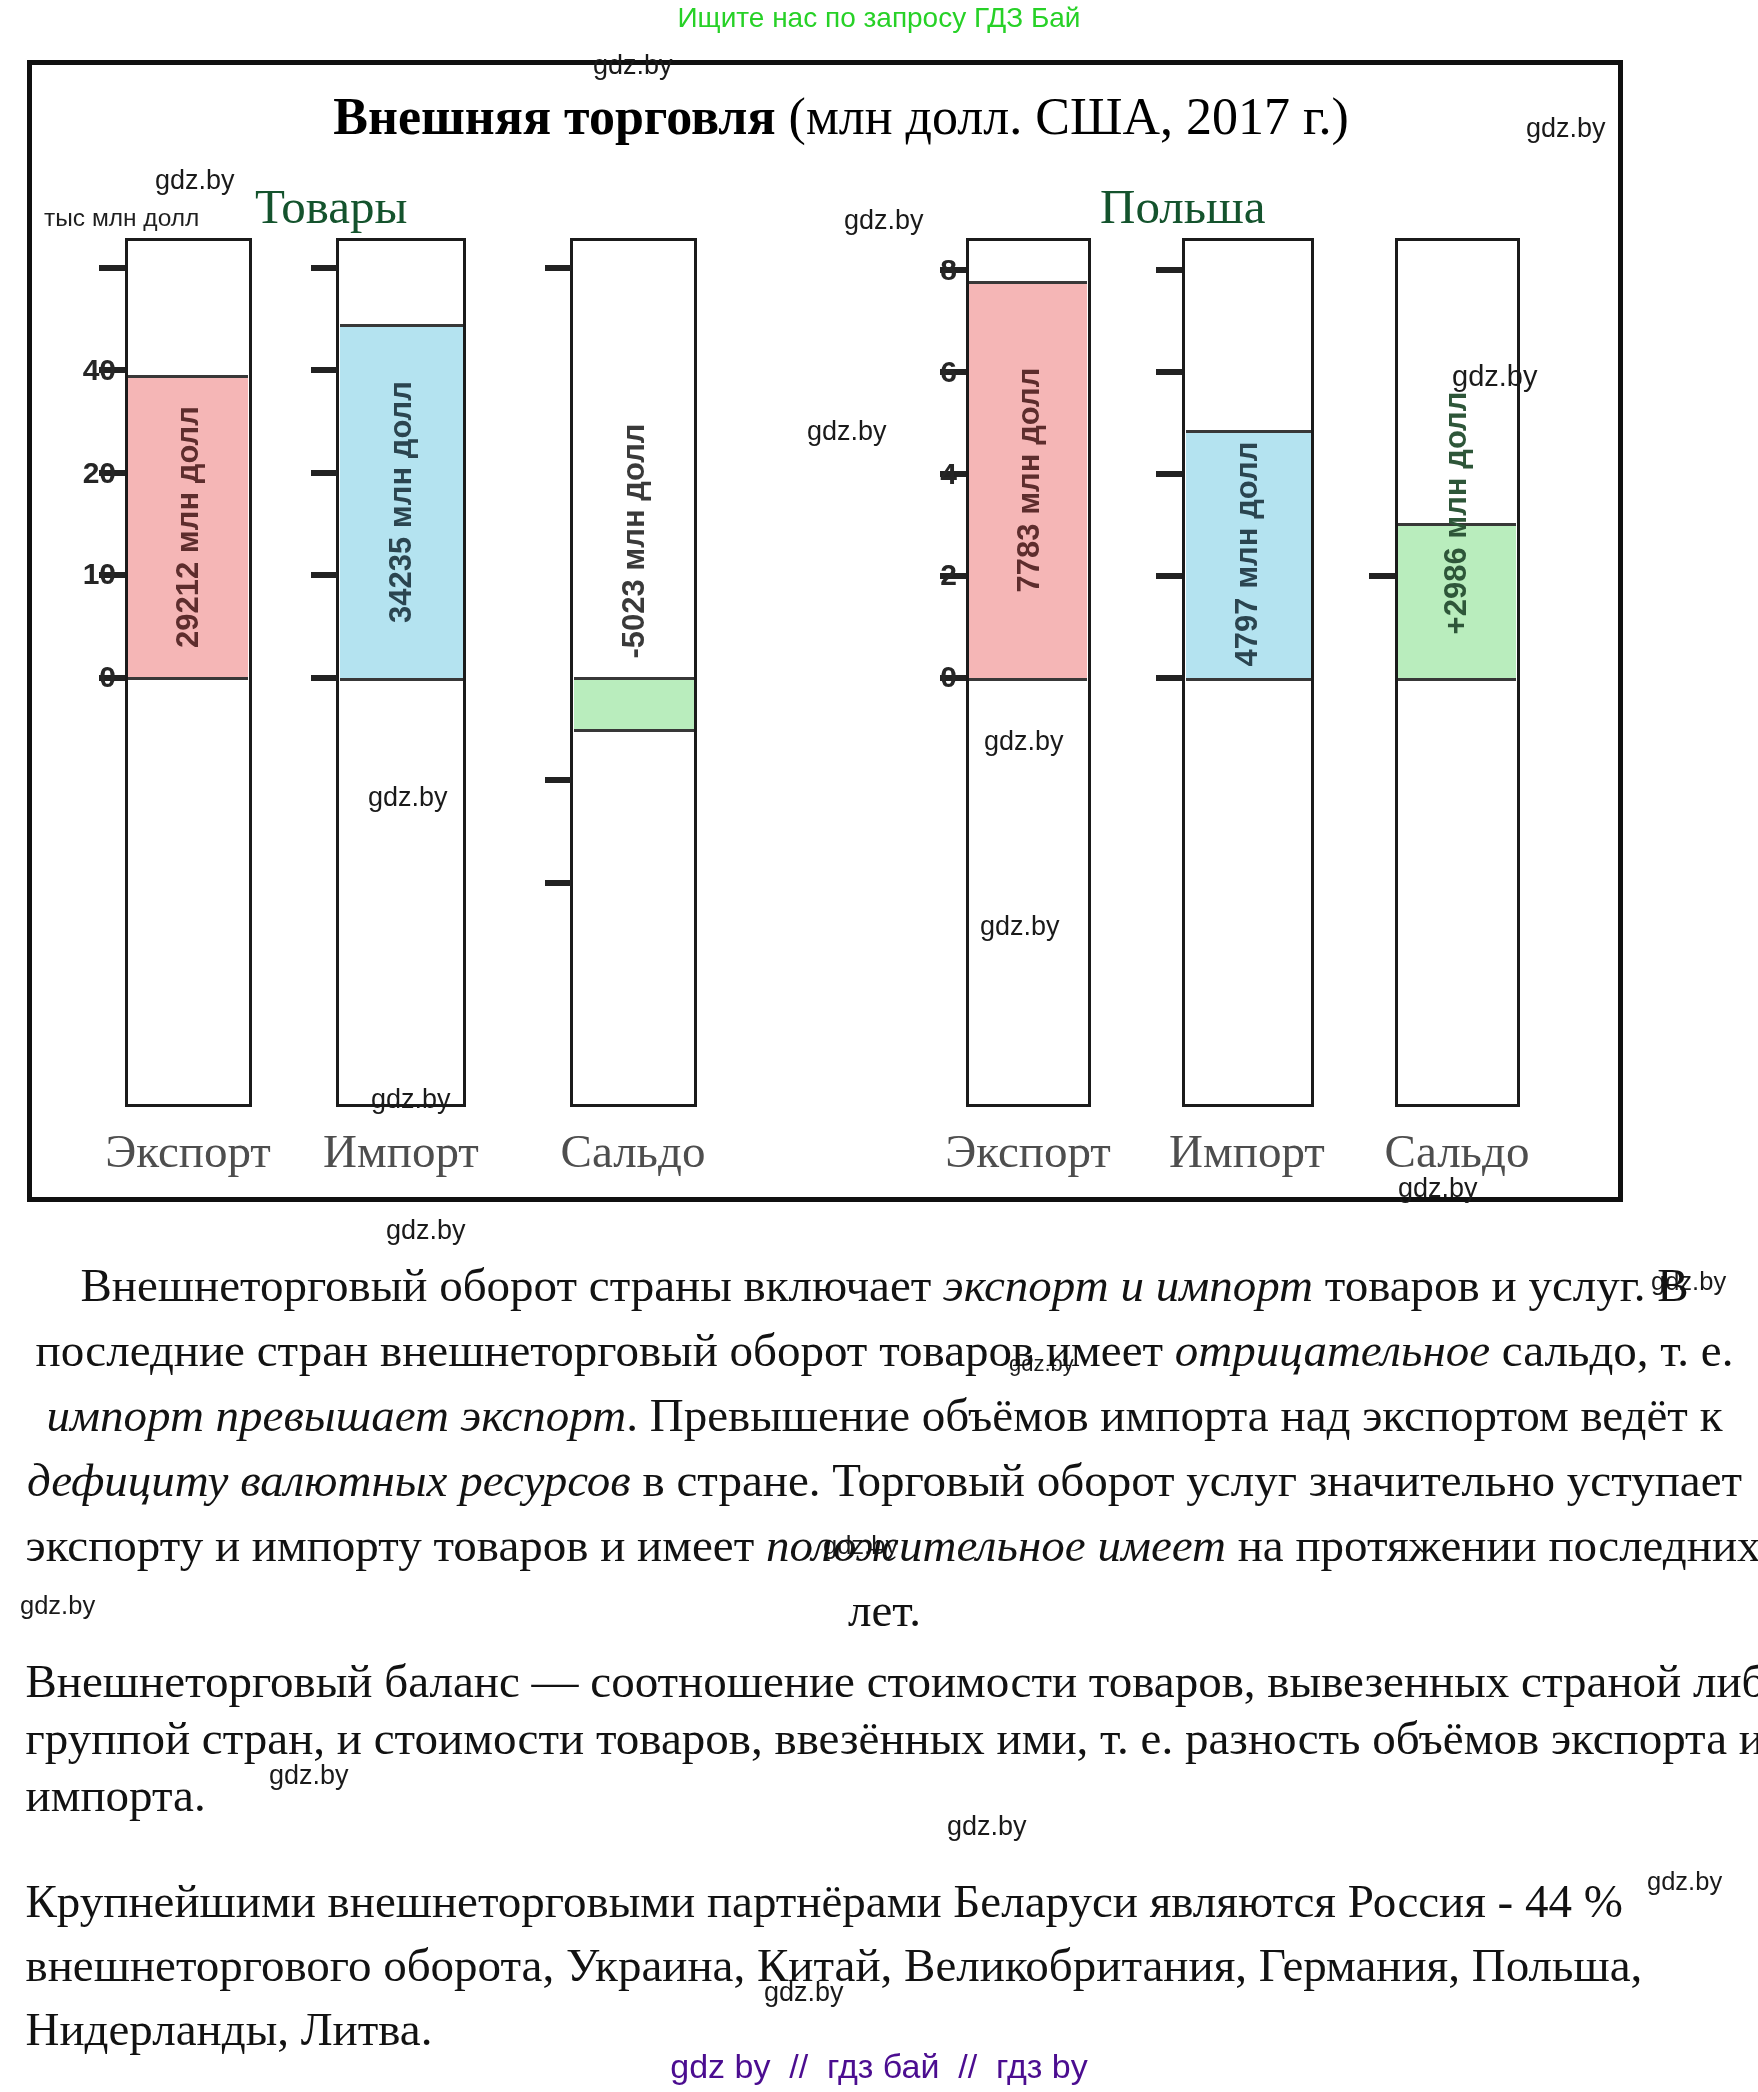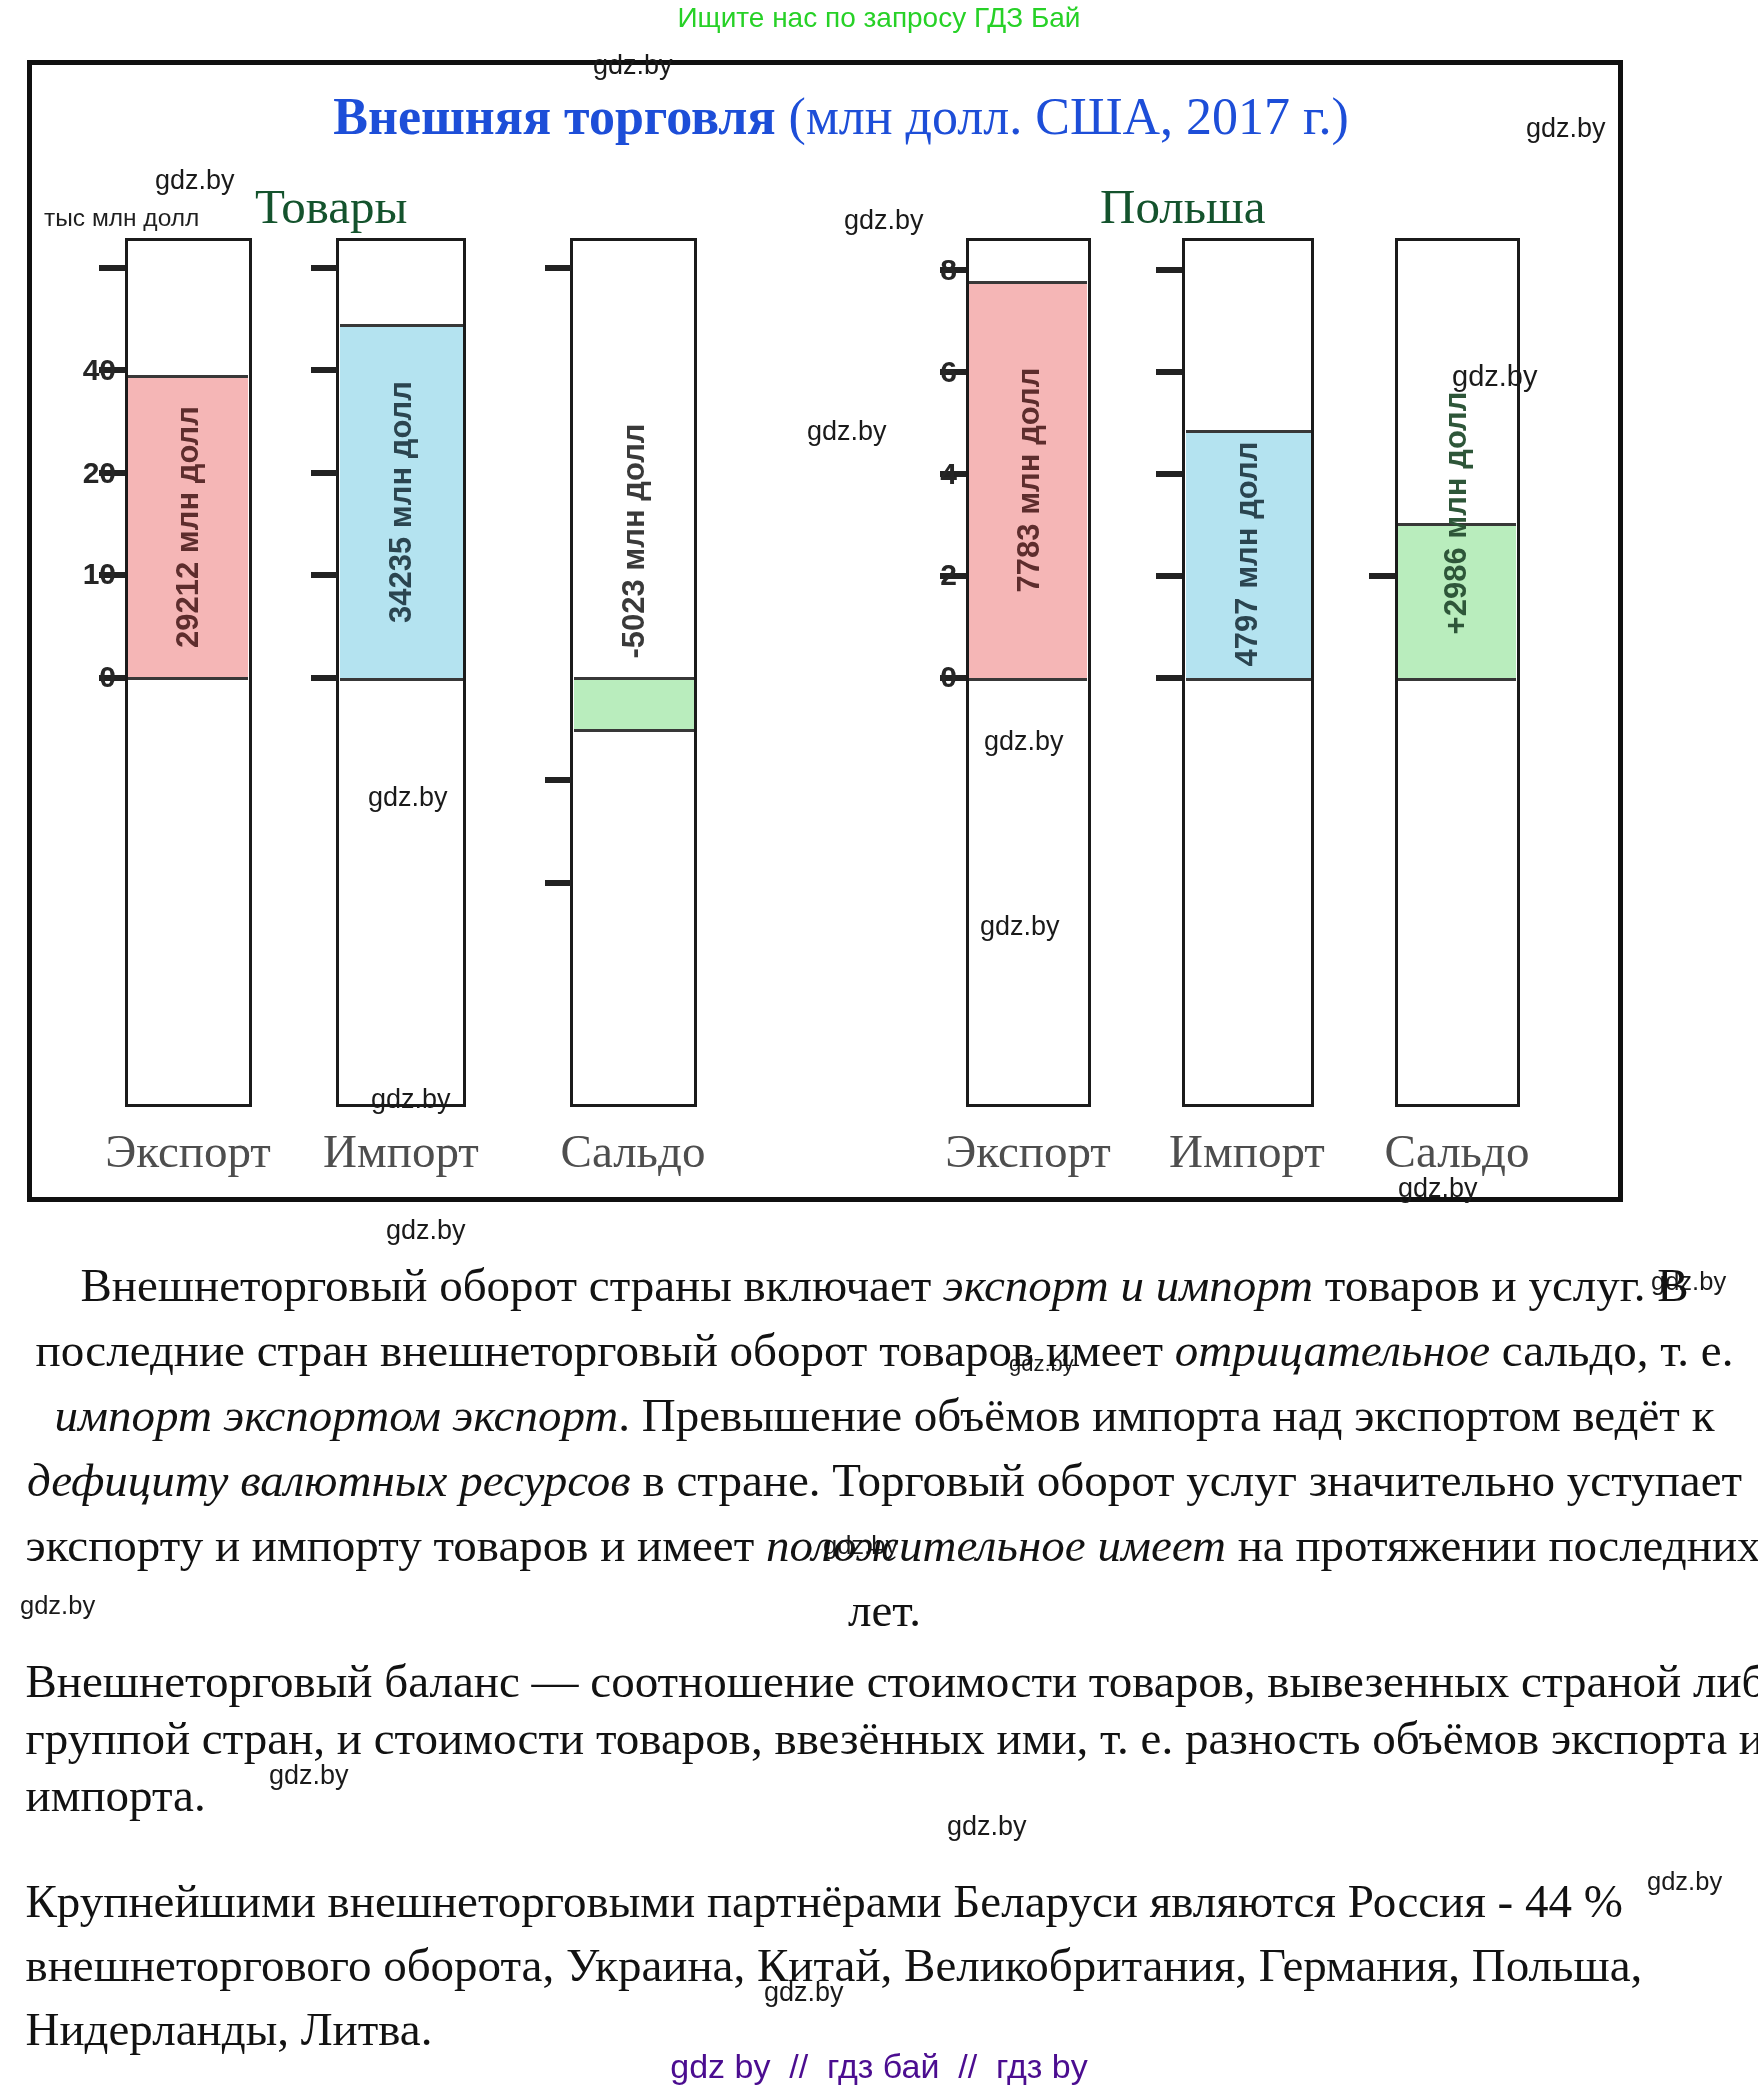--- a/index.html
+++ b/index.html
@@ -12,21 +12,21 @@
     position:absolute;top:1.8px;left:0;width:1758px;text-align:center;
     font-size:28px;font-weight:500;color:#27d127;letter-spacing:0px;
   }
   
   .frame{
     position:absolute;left:27px;top:60px;width:1596px;height:1142px;
     border:5.5px solid #101010;box-sizing:border-box;background:#ffffff;
   }
   .ctitle{
     position:absolute;left:209px;top:87px;width:1264px;text-align:center;
-    font-family:"Liberation Serif",serif;font-size:52px;color:#1d4ed8;white-space:pre;
+    font-family:"Liberation Serif",serif;font-size:52px;color:#000000;white-space:pre;
   }
   .ctitle .tb{font-weight:bold;}
   .gtitle{
     position:absolute;top:178px;width:300px;
     font-family:"Liberation Serif",serif;font-size:49px;color:#14532d;
   }
   .axisunit{
     position:absolute;left:44px;top:204px;font-size:24.5px;color:#1f1f1f;
   }
   
@@ -171,21 +171,21 @@
     <span class="wm" style="left: 20px; top: 1591px; font-size: 25.5px;">gdz.by</span>
     <span class="wm" style="left: 269px; top: 1760px; font-size: 27px;">gdz.by</span>
     <span class="wm" style="left: 947px; top: 1811px; font-size: 27px;">gdz.by</span>
     <span class="wm" style="left: 1647px; top: 1867px; font-size: 25.5px;">gdz.by</span>
     <span class="wm" style="left: 764px; top: 1977px; font-size: 27px;">gdz.by</span>
   </div>
 
 <div class="para p1">
     <div class="tline"><span>Внешнеторговый оборот страны включает </span><span class="it">экспорт и импорт</span><span> товаров и услуг. В</span></div>
     <div class="tline"><span>последние стран внешнеторговый оборот товаров имеет </span><span class="it">отрицательное</span><span> сальдо, т. е.</span></div>
-    <div class="tline"><span class="it">импорт экспортом экспорт</span><span>. Превышение объёмов импорта над экспортом ведёт к</span></div>
+    <div class="tline"><span class="it">импорт превышает экспорт</span><span>. Превышение объёмов импорта над экспортом ведёт к</span></div>
     <div class="tline"><span class="it">дефициту валютных ресурсов</span><span> в стране. Торговый оборот услуг значительно уступает</span></div>
     <div class="tline"><span>экспорту и импорту товаров и имеет </span><span class="it">положительное имеет</span><span> на протяжении последних</span></div>
     <div class="tline"><span>лет.</span></div>
   </div>
 <div class="para p2">
     <div class="tline"><span>Внешнеторговый баланс — соотношение стоимости товаров, вывезенных страной либо</span></div>
     <div class="tline"><span>группой стран, и стоимости товаров, ввезённых ими, т. е. разность объёмов экспорта и</span></div>
     <div class="tline"><span>импорта.</span></div>
   </div>
 <div class="para p3">

